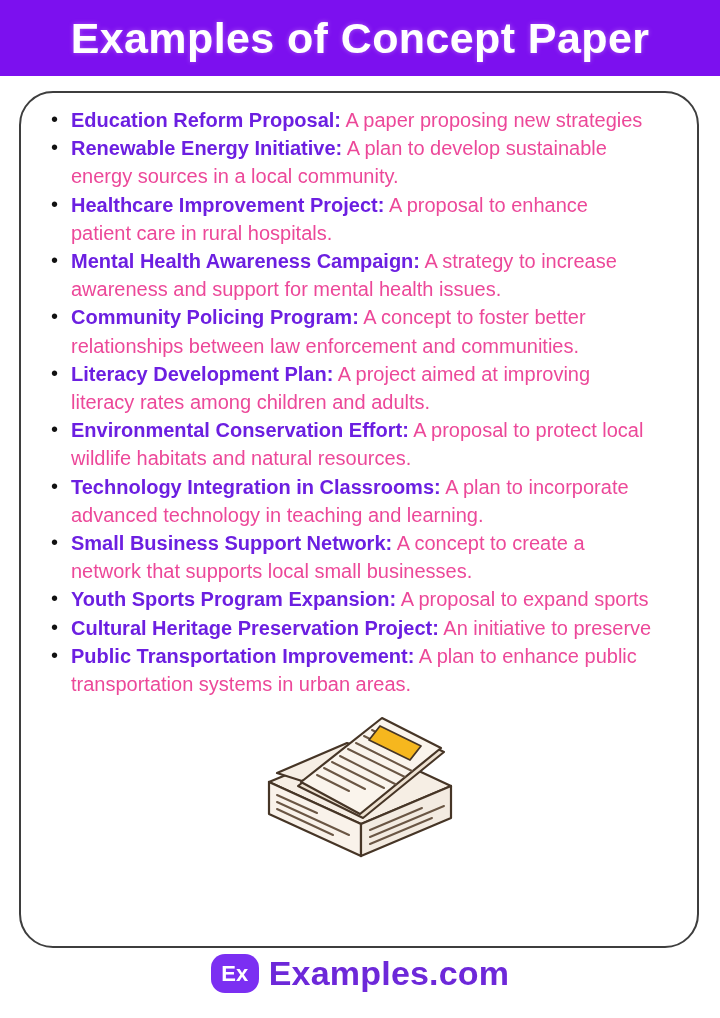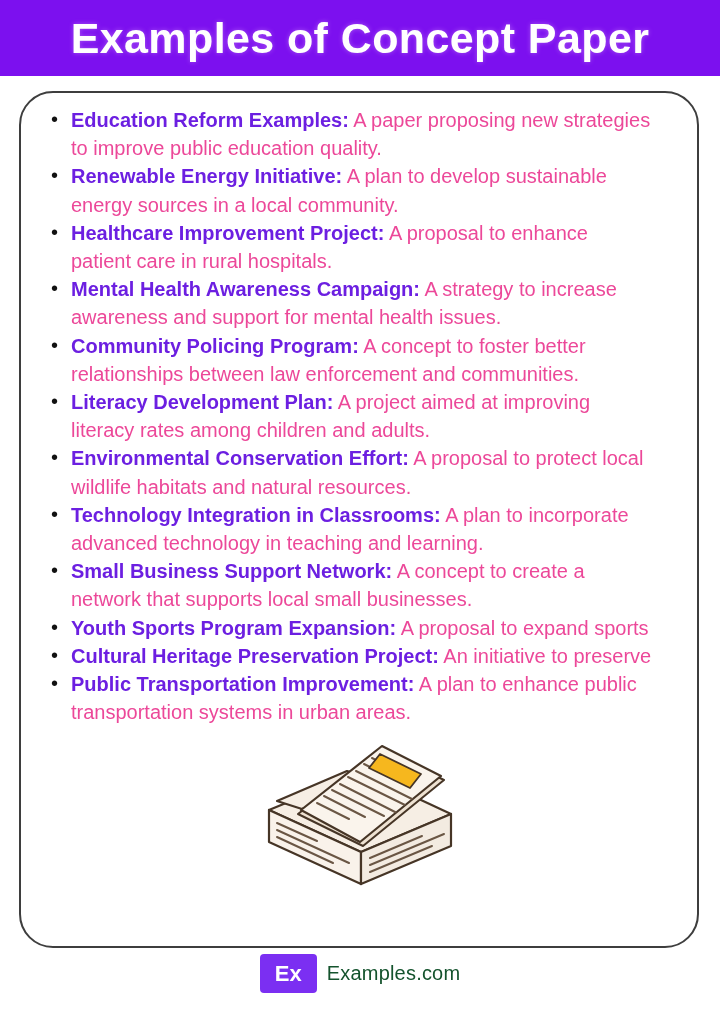--- a/index.html
+++ b/index.html
@@ -57,49 +57,48 @@
     text-align: center;
     margin-top: 2px;
   }
   .footer {
     position: absolute;
     top: 954px; left: 0; width: 720px;
     display: flex; align-items: center; justify-content: center;
     gap: 10px;
   }
   .badge {
-    width: 57px; height: 39px;
+    width: 48px; height: 39px;
     background: #7b2ff2;
     color: #ffffff;
-    border-radius: 4px;
+    border-radius: 14px;
     display: flex; align-items: center; justify-content: center;
     font-weight: 700;
     font-size: 22px;
   }
   .brand {
-    font-size: 20px;
-    font-weight: 400;
-    color: #14532d;
+    font-size: 34px;
+    font-weight: 700;
+    color: #6d28d9;
     letter-spacing: 0.2px;
   }
 </style>
 </head>
 <body>
 
 <header class="banner">
   <h1 class="title">Examples of Concept Paper</h1>
 </header>
 
 <section class="card">
   <ul class="concept-list">
     <li class="item">
       <span class="dot">•</span>
-      <span class="lead">Education Reform Examples:</span>
+      <span class="lead">Education Reform Proposal:</span>
       <span class="desc">A paper proposing new strategies</span><br>
-      <span class="desc">to improve public education quality.</span>
     </li>
     <li class="item">
       <span class="dot">•</span>
       <span class="lead">Renewable Energy Initiative:</span>
       <span class="desc">A plan to develop sustainable</span><br>
       <span class="desc">energy sources in a local community.</span>
     </li>
     <li class="item">
       <span class="dot">•</span>
       <span class="lead">Healthcare Improvement Project:</span>

